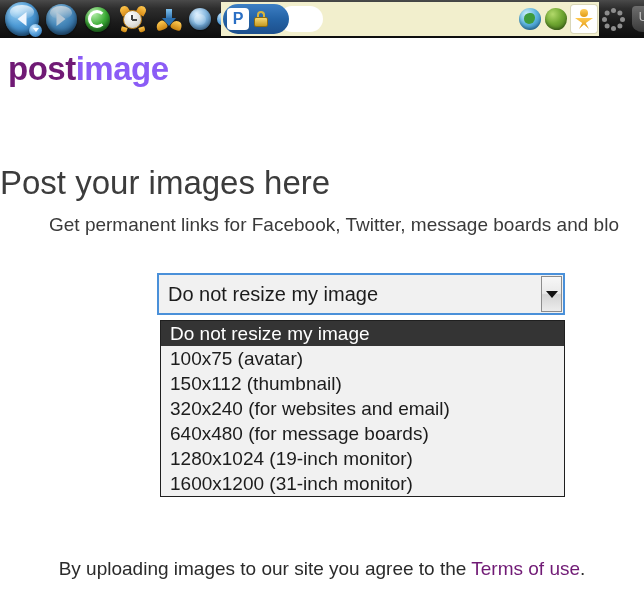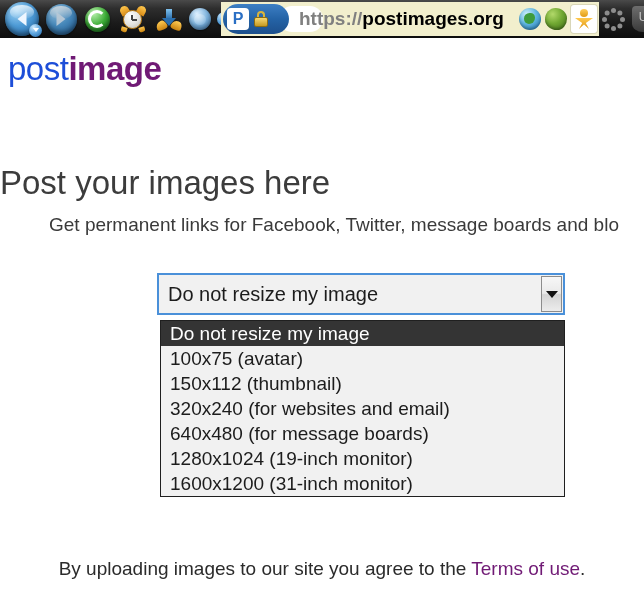--- a/index.html
+++ b/index.html
@@ -333,22 +333,22 @@
     overflow: hidden;
   }
 
   .logo {
     position: absolute;
     left: 8px; top: 12px;
     font-size: 33px;
     letter-spacing: -0.5px;
     white-space: nowrap;
   }
-  .logo .p1 { color: #1d4ed8; font-weight: normal; text-align: right; }
-  .logo .p2 { color: #701a75; font-weight: bold; }
+  .logo .p1 { color: #701a75; font-weight: bold; text-align: right; }
+  .logo .p2 { color: #8b5cf6; font-weight: bold; }
 
   .headline {
     position: absolute;
     left: 0; top: 104px;
     width: 644px;
     font-size: 33px;
     color: #3c3c3c;
     font-weight: normal;
     white-space: nowrap;
   }
@@ -497,23 +497,20 @@
 
   <div class="urlbar">
     <div class="url-pill"></div>
     <div class="url-chrome">
       <span class="favicon">P</span>
       <span class="lock">
         <span class="lock-shackle"></span>
         <span class="lock-body"></span>
       </span>
     </div>
-    <div class="url-text">
-      <span class="url-scheme">https://</span><span class="url-host">postimages.org</span>
-    </div>
   </div>
 
   <div class="right-icons">
     <span class="globe-icon"></span>
     <span class="leaf-icon"></span>
     <span class="person-tile">
       <span class="person-head"></span>
         <span class="person-body"></span>
     </span>
   </div>

